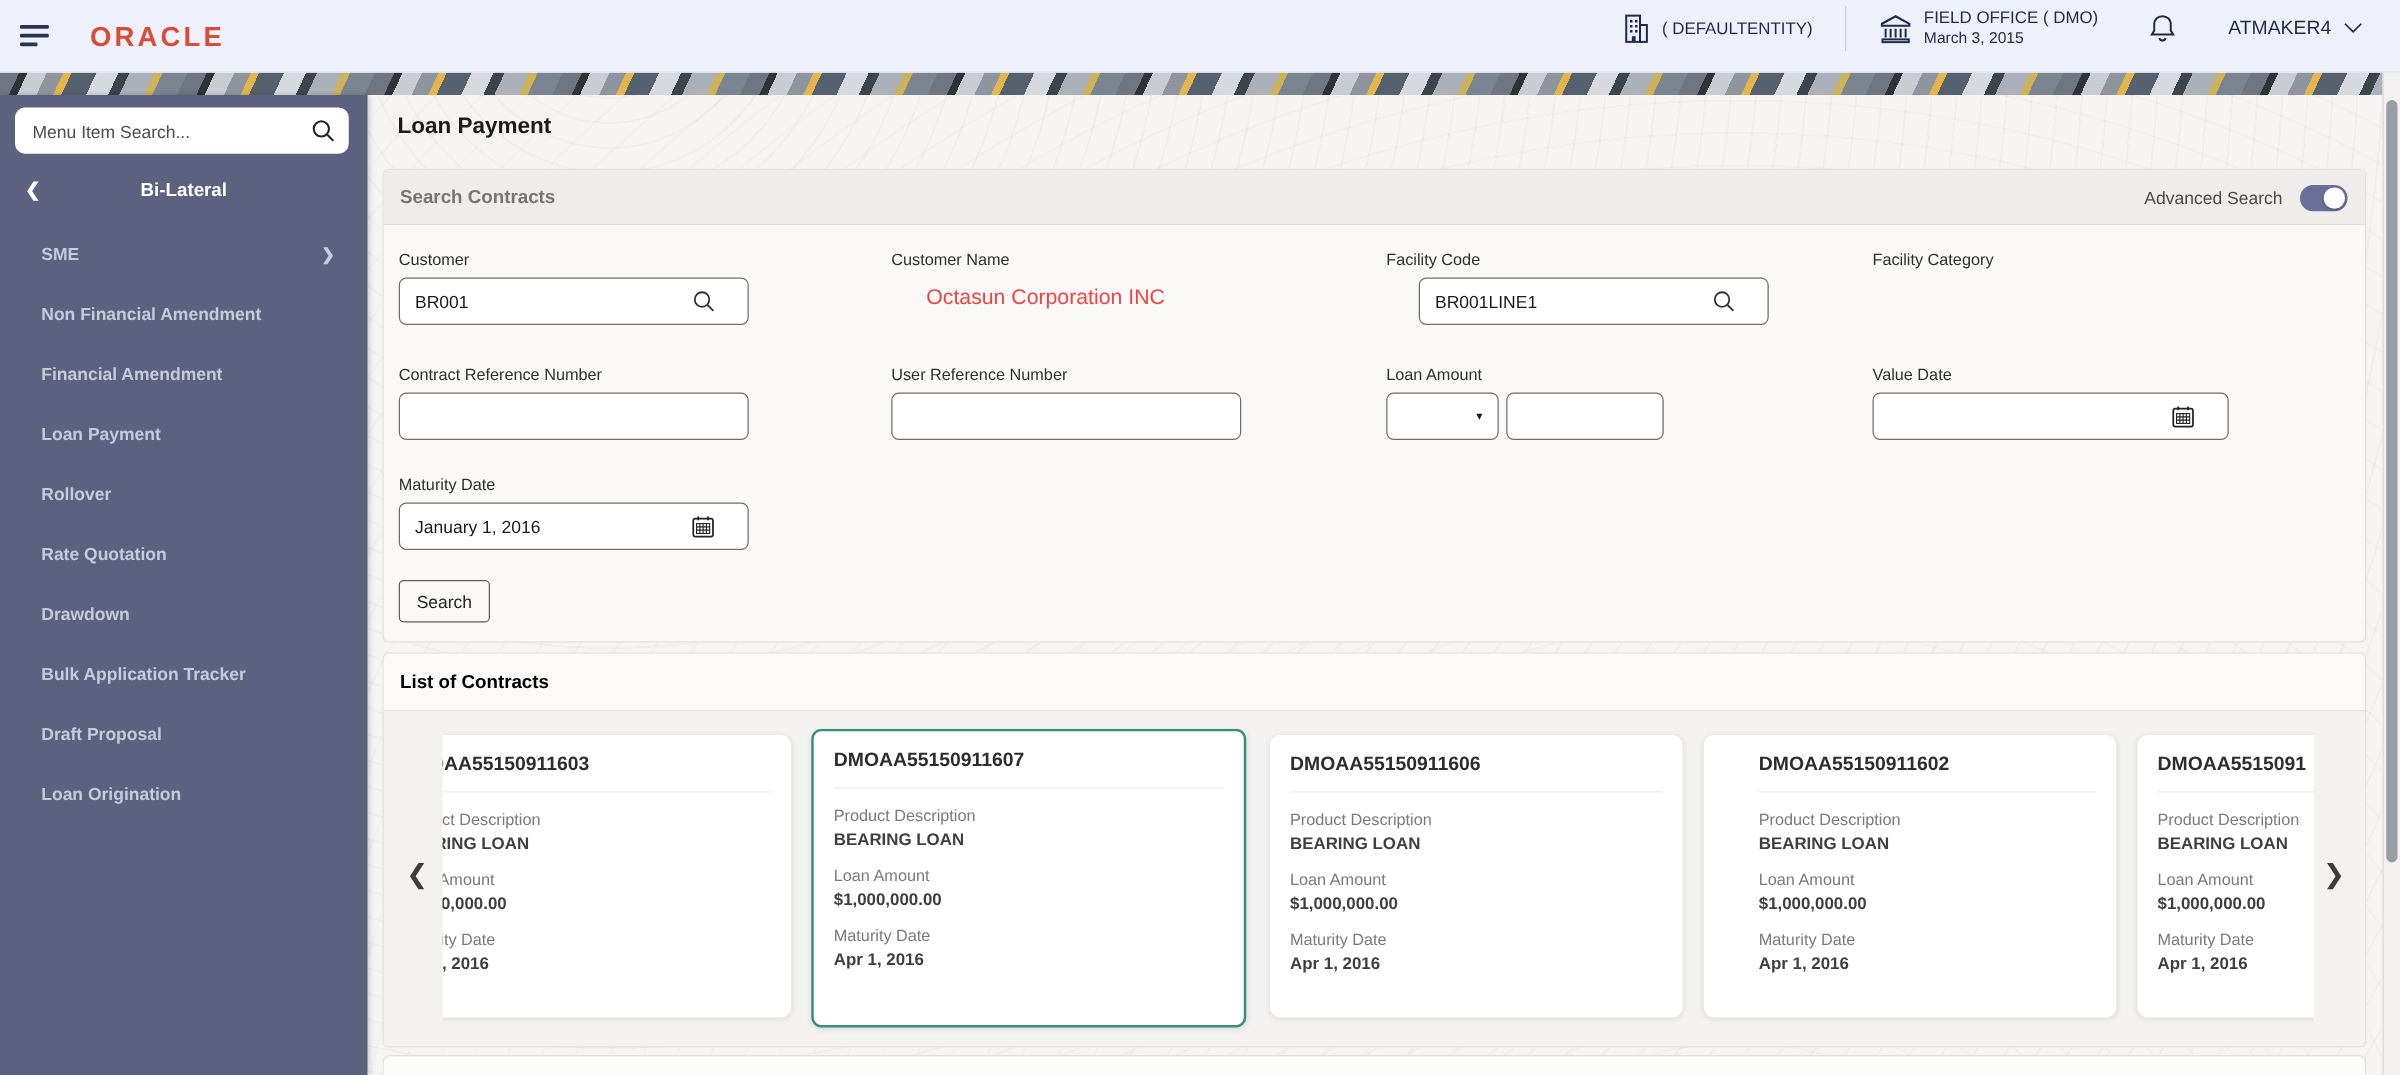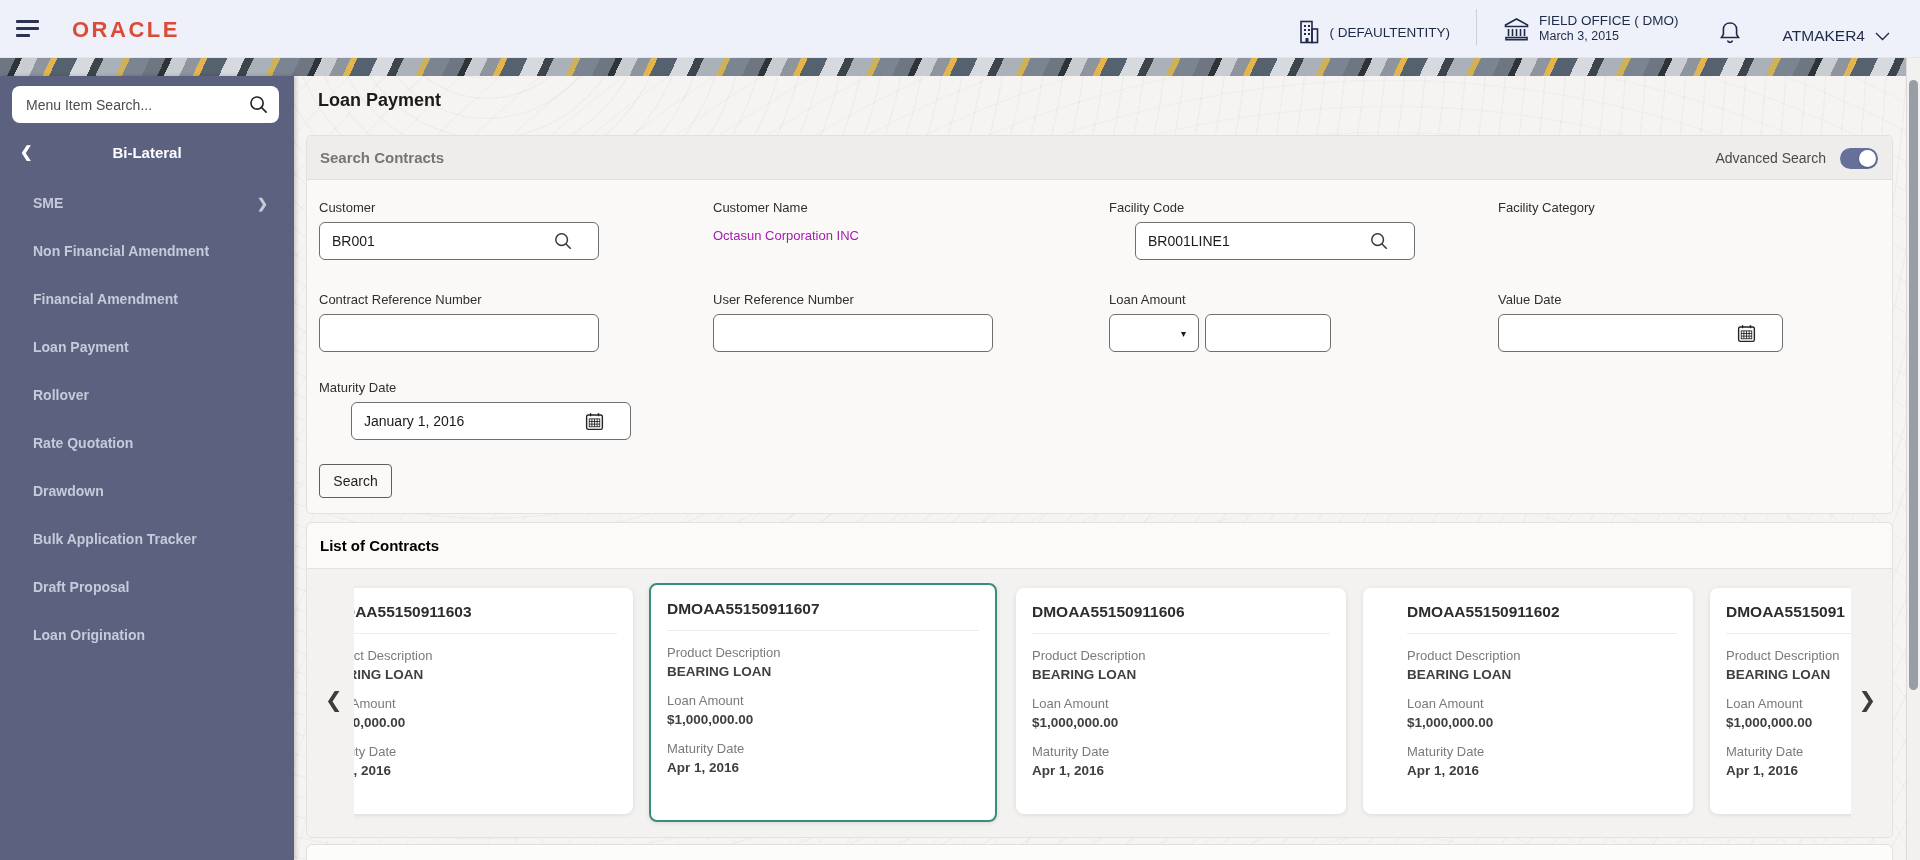--- a/index.html
+++ b/index.html
@@ -13,21 +13,21 @@
 
   
   .app-header{position:absolute; left:0; top:0; width:1920px; height:58px;
     background:var(--header-bg); border-bottom:1px solid #dfe4f2; z-index:5;}
   .hamburger{position:absolute; left:16px; top:20px; width:26px; height:19px; cursor:pointer;}
   .hamburger span{display:block; height:2.6px; background:#2b3350; border-radius:1px; margin-bottom:4.6px;}
   .hamburger span:nth-child(1){width:23px;} .hamburger span:nth-child(2){width:23px;}
   .hamburger span:nth-child(3){width:14px;}
   .brand{position:absolute; left:72px; top:17px; font-size:22px; font-weight:700;
     letter-spacing:2.5px; color:var(--brand-red);}
-  .header-right{position:absolute; right:30px; top:0; height:45px; display:flex; align-items:flex-end; gap:26px; color:var(--header-text);}
+  .header-right{position:absolute; right:30px; top:0; height:45px; display:flex; align-items:center; gap:26px; color:var(--header-text);}
   .h-entity{display:flex; align-items:center; gap:9px; font-size:13.5px; cursor:pointer;}
   .h-vsep{width:1px; height:36px; background:#c9cfdf;}
   .h-branch{display:flex; align-items:center; gap:9px; cursor:pointer;}
   .h-branch .txt{display:flex; flex-direction:column; line-height:1.25;}
   .h-branch .txt .b1{font-size:13.5px;} .h-branch .txt .b2{font-size:12.5px;}
   .h-bell{margin-left:14px; cursor:pointer; display:flex; align-items:center;}
   .h-user{margin-left:16px; display:flex; align-items:center; gap:10px; font-size:15.5px; cursor:pointer;}
   .hdr-svg{stroke:#20294a; fill:none; stroke-width:1.6;}
 
   
@@ -73,21 +73,21 @@
   .adv-search .adv-label{font-size:14px; color:#4a4a4a;}
   .toggle{width:38px; height:21px; border-radius:11px; background:var(--toggle-on); position:relative; cursor:pointer;}
   .toggle .knob{position:absolute; right:2px; top:2px; width:17px; height:17px; border-radius:50%;
     background:#fff; box-shadow:0 1px 2px rgba(0,0,0,.25);}
 
   .f-label{position:absolute; font-size:13px; color:#2f2f2f;}
   .f-input{position:absolute; height:38px; background:#fff; border:1px solid #6e6e6e; border-radius:6px;
     display:flex; align-items:center; padding:0 25px 0 12px;}
   .f-input input{flex:1; min-width:0; border:none; outline:none; font-size:14px; color:#1a1a1a;
     font-family:"Liberation Sans", sans-serif; background:transparent;}
-  .f-static{position:absolute; font-size:13px; color:#a21caf;}
+  .f-static{position:absolute; font-size:17px; color:#ef4444;margin-left:28px;}
   .f-icon{flex:0 0 auto; display:flex; align-items:center; cursor:pointer;}
   .f-select{position:absolute; height:38px; background:#fff; border:1px solid #6e6e6e; border-radius:6px;
     display:flex; align-items:center; justify-content:flex-end; padding:0 12px; cursor:pointer;}
   .f-select .caret{font-size:10px; color:#1a1a1a;}
   .btn-search{position:absolute; left:12px; top:328px; width:73px; height:34px; background:transparent;
     border:1px solid #5f5f5f; border-radius:4px; font-size:14px; color:#1f1f1f; cursor:pointer;
     font-family:"Liberation Sans", sans-serif;}
 
   
   .list-panel{top:446px; height:316px; background:#f3f2f0;}
@@ -295,21 +295,21 @@
             <line x1="6" y1="12" x2="18" y2="12" stroke="#222" stroke-width="1"></line>
             <line x1="6" y1="15" x2="18" y2="15" stroke="#222" stroke-width="1"></line>
             <line x1="9" y1="9" x2="9" y2="18" stroke="#222" stroke-width="1"></line>
             <line x1="12" y1="9" x2="12" y2="18" stroke="#222" stroke-width="1"></line>
             <line x1="15" y1="9" x2="15" y2="18" stroke="#222" stroke-width="1"></line>
           </svg>
         </span>
       </div>
 
       <span class="f-label" style="left:12px; top:244px;">Maturity Date</span>
-      <div class="f-input" style="left:12px; top:266px; width:280px;margin-left:32px;">
+      <div class="f-input" style="left:12px; top:266px; width:280px;">
         <input value="January 1, 2016" style="">
         <span class="f-icon">
           <svg width="21" height="21" viewBox="0 0 24 24">
             <rect x="3" y="4.5" width="18" height="16.5" rx="2" fill="none" stroke="#222" stroke-width="1.6"></rect>
             <line x1="7.5" y1="2.5" x2="7.5" y2="6" stroke="#222" stroke-width="1.6"></line>
             <line x1="16.5" y1="2.5" x2="16.5" y2="6" stroke="#222" stroke-width="1.6"></line>
             <rect x="6" y="9" width="12" height="9" fill="none" stroke="#222" stroke-width="1"></rect>
             <line x1="6" y1="12" x2="18" y2="12" stroke="#222" stroke-width="1"></line>
             <line x1="6" y1="15" x2="18" y2="15" stroke="#222" stroke-width="1"></line>
             <line x1="9" y1="9" x2="9" y2="18" stroke="#222" stroke-width="1"></line>

